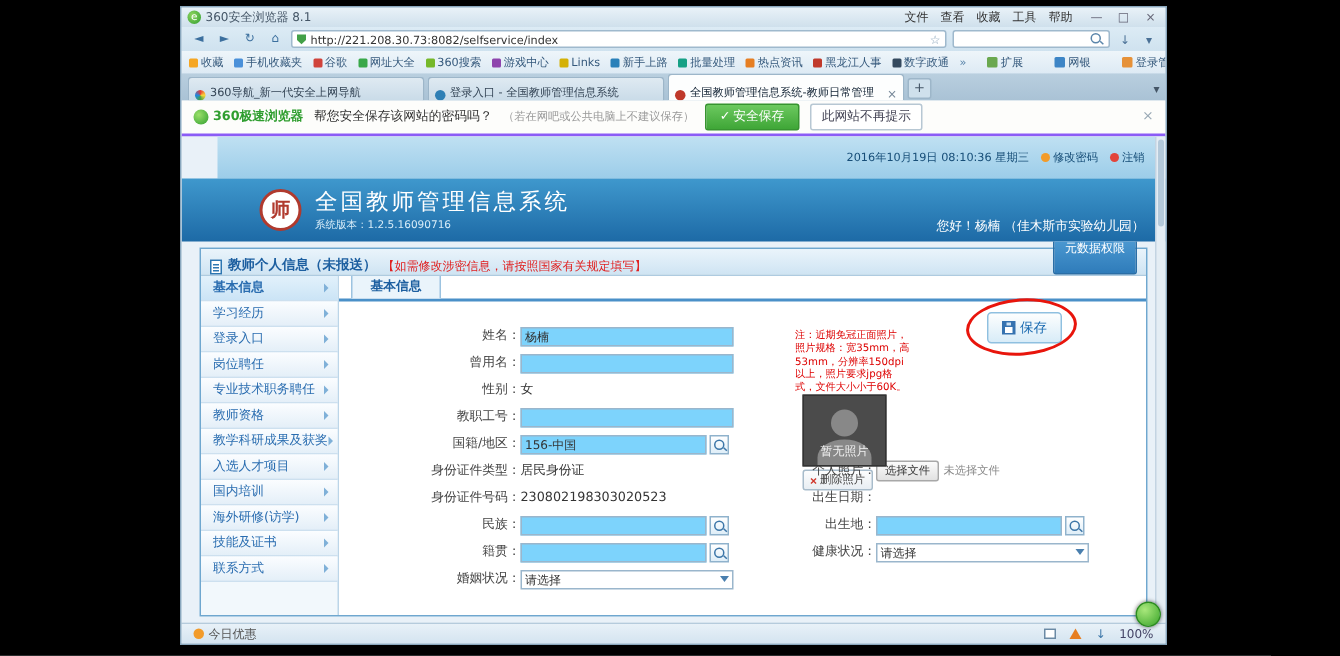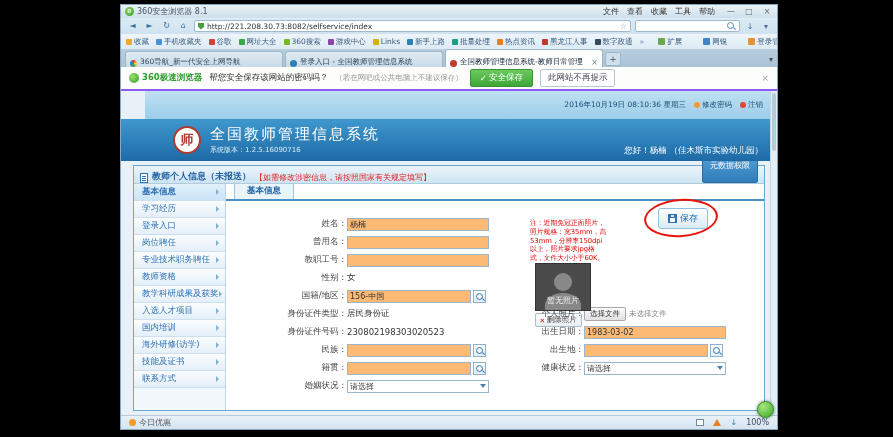--- a/index.html
+++ b/index.html
@@ -142,21 +142,21 @@
   .red-ellipse { position:absolute; left:-14px; top:-9px; width:74px; height:38px;
                  border:2px solid #e8150c; border-radius:50%; transform:rotate(-4deg); pointer-events:none; }
 
   .form-cols { display:flex; padding:14px 0 0 26px; }
   .col-left { width:264px; flex:0 0 auto; }
   .col-right { flex:1; }
   .frow { height:18px; display:flex; align-items:center; }
   .flbl { width:95px; text-align:right; font-size:8.5px; color:#444; flex:0 0 auto; }
   .flbl.r { width:68px; }
   .fin { height:13px; width:142px; border:1px solid #9ab6cc; font-size:8px; color:#333; padding:0 2px;
-         font-family:"DejaVu Sans","Liberation Sans",sans-serif; background:#fdba74; }
+         font-family:"DejaVu Sans","Liberation Sans",sans-serif; background:#7dd3fc; }
   .fin.short { width:124px; }
   .magbtn { width:13px; height:13px; border:1px solid #8fb2cc; background:linear-gradient(#fff,#dfeef8);
             margin-left:2px; position:relative; cursor:pointer; flex:0 0 auto; }
   .magbtn::before { content:""; position:absolute; left:2px; top:2px; width:5px; height:5px;
                     border:1px solid #3c76a8; border-radius:50%; }
   .magbtn::after { content:""; position:absolute; left:8px; top:8px; width:3px; height:1px;
                    background:#3c76a8; transform:rotate(45deg); }
   .fval { font-size:8.5px; color:#333; }
   .fsel { width:142px; height:13px; border:1px solid #9ab6cc; background:#fff; display:flex;
           align-items:center; justify-content:space-between; padding:0 2px; cursor:pointer; }
@@ -449,26 +449,26 @@
                 <div class="col-left">
                   <div class="frow">
                     <span class="flbl">姓名：</span>
                     <input class="fin" value="杨楠" style="">
                   </div>
                   <div class="frow">
                     <span class="flbl">曾用名：</span>
                     <input class="fin" value="" style="">
                   </div>
                   <div class="frow">
+                    <span class="flbl">性别：</span>
+                    <span class="fval">女</span>
+                  </div>
+                  <div class="frow">
                     <span class="flbl">教职工号：</span>
                     <input class="fin" value="" style="">
-                  </div>
-                  <div class="frow">
-                    <span class="flbl">性别：</span>
-                    <span class="fval">女</span>
                   </div>
                   <div class="frow">
                     <span class="flbl">国籍/地区：</span>
                     <input class="fin short" value="156-中国" style="">
                     <span class="magbtn"></span>
                   </div>
                   <div class="frow">
                     <span class="flbl">身份证件类型：</span>
                     <span class="fval">居民身份证</span>
                   </div>
@@ -511,21 +511,20 @@
                     </div>
                   </div>
 
                   <div class="frow">
                     <span class="flbl r">个人照片：</span>
                     <button class="filebtn">选择文件</button>
                     <span class="filetxt">未选择文件</span>
                   </div>
                   <div class="frow">
                     <span class="flbl r">出生日期：</span>
-                    <input class="fin" value="1983-03-02" style="">
                   </div>
                   <div class="frow">
                     <span class="flbl r">出生地：</span>
                     <input class="fin short" value="" style="">
                     <span class="magbtn"></span>
                   </div>
                   <div class="frow">
                     <span class="flbl r">健康状况：</span>
                     <span class="fsel">
                       <span class="fsel-txt">请选择</span>

